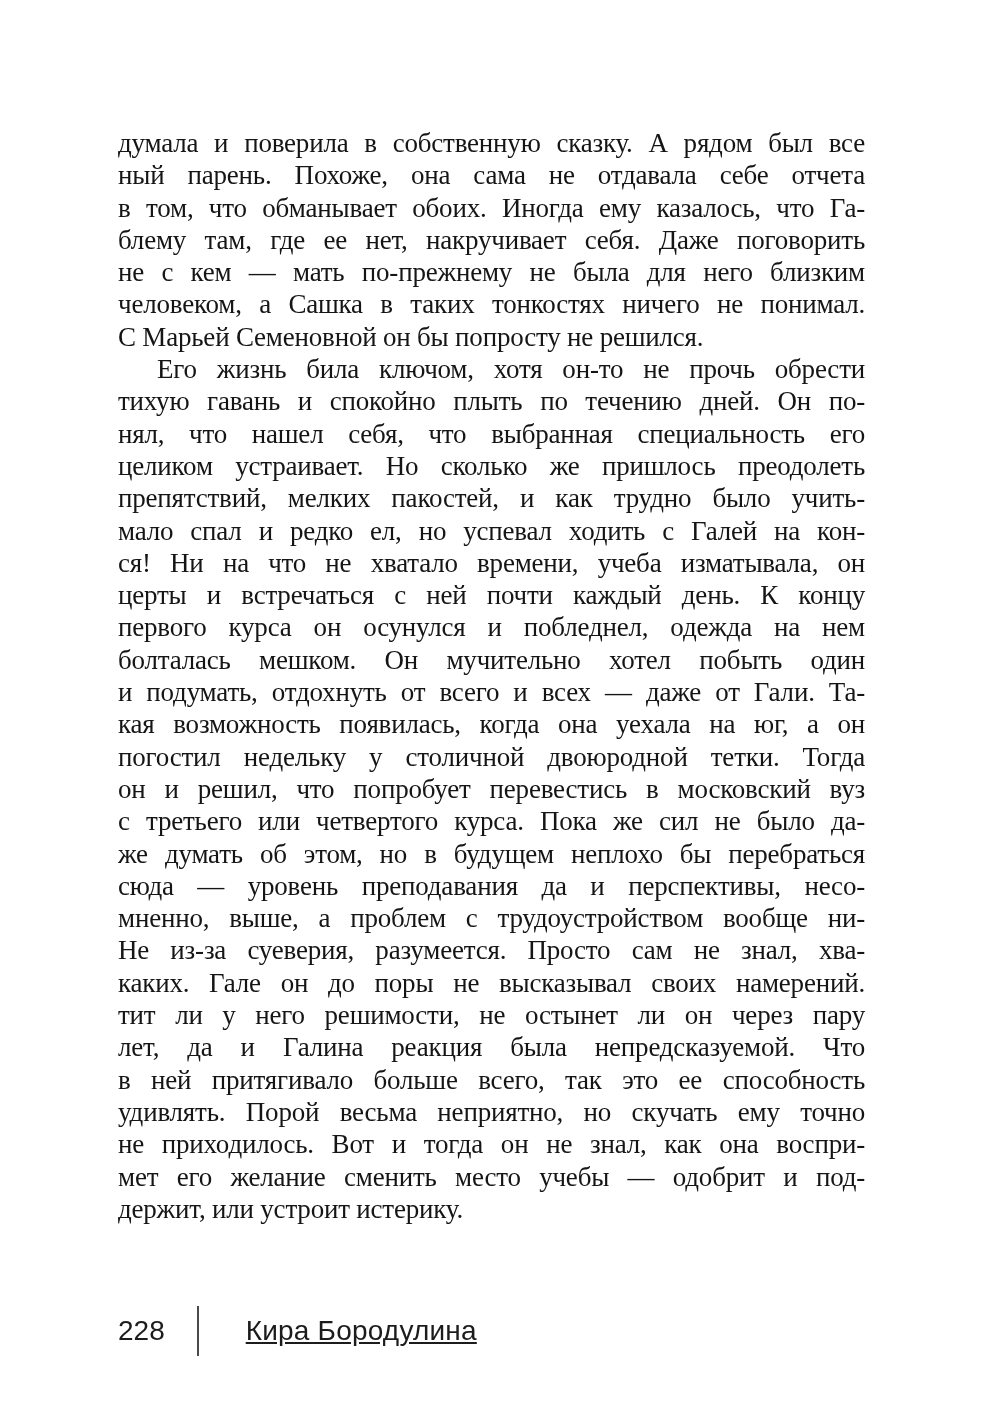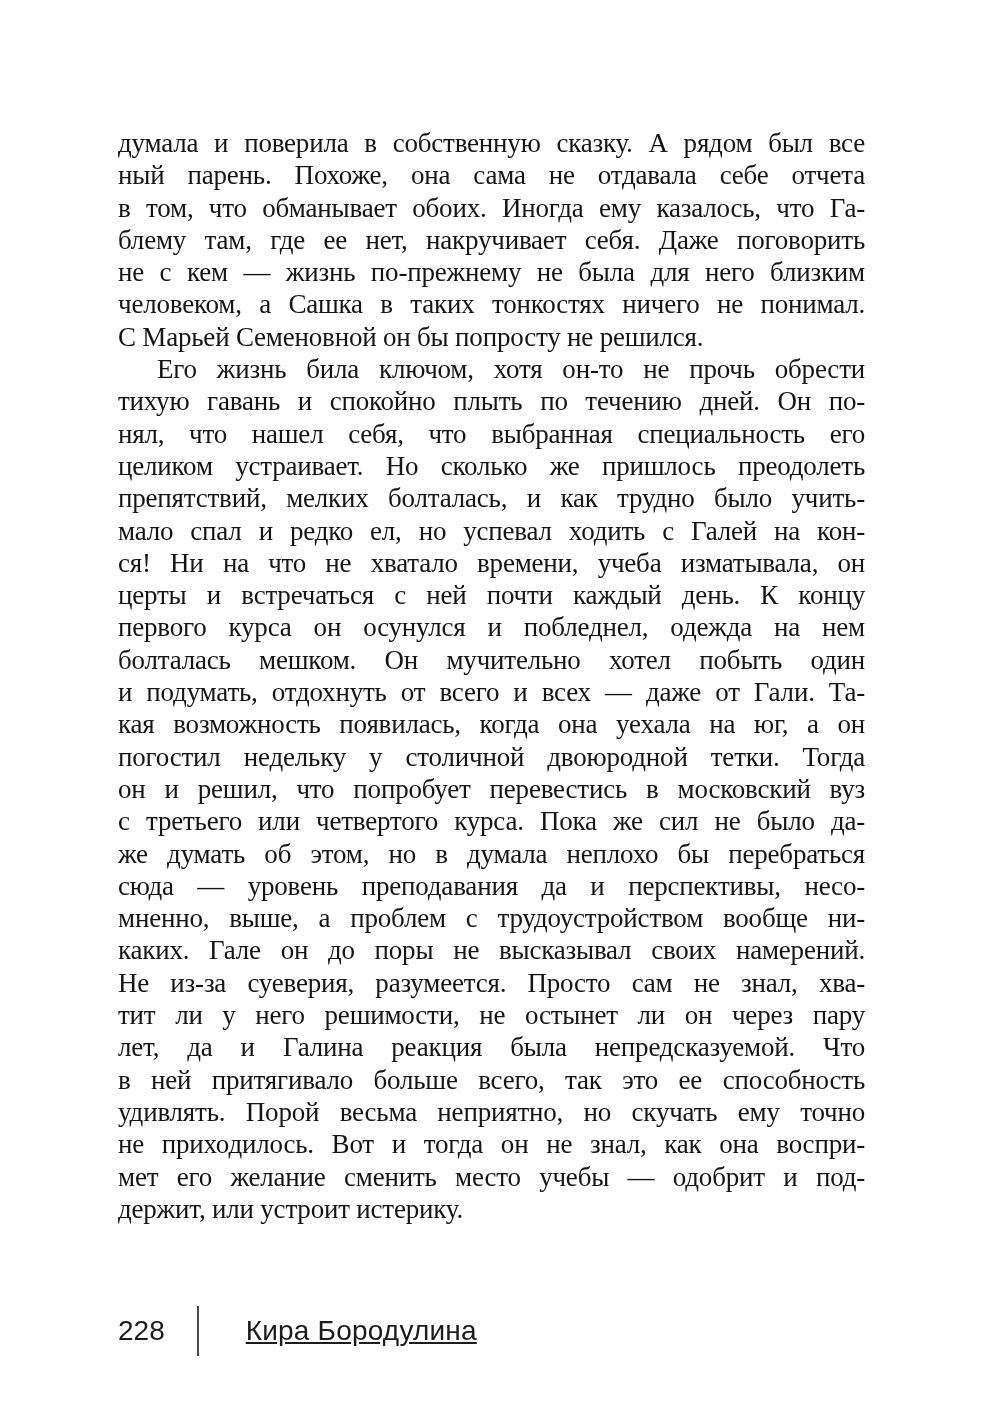--- a/index.html
+++ b/index.html
@@ -70,45 +70,45 @@
 <body>
 
 <div class="page">
 
   <main class="text-block">
       <div class="paragraph">
         <div class="line">думала и поверила в собственную сказку. А рядом был все</div>
         <div class="line">ный парень. Похоже, она сама не отдавала себе отчета</div>
         <div class="line">в том, что обманывает обоих. Иногда ему казалось, что Га-</div>
         <div class="line">блему там, где ее нет, накручивает себя. Даже поговорить</div>
-        <div class="line">не с кем — жизнь по-прежнему не была для него близким</div>
+        <div class="line">не с кем — мать по-прежнему не была для него близким</div>
         <div class="line">человеком, а Сашка в таких тонкостях ничего не понимал.</div>
         <div class="line para-end">С Марьей Семеновной он бы попросту не решился.</div>
       </div>
       <div class="paragraph">
         <div class="line indent-first">Его жизнь била ключом, хотя он-то не прочь обрести</div>
         <div class="line">тихую гавань и спокойно плыть по течению дней. Он по-</div>
         <div class="line">нял, что нашел себя, что выбранная специальность его</div>
         <div class="line">целиком устраивает. Но сколько же пришлось преодолеть</div>
-        <div class="line">препятствий, мелких болталась, и как трудно было учить-</div>
+        <div class="line">препятствий, мелких пакостей, и как трудно было учить-</div>
         <div class="line">мало спал и редко ел, но успевал ходить с Галей на кон-</div>
         <div class="line">ся! Ни на что не хватало времени, учеба изматывала, он</div>
         <div class="line">церты и встречаться с ней почти каждый день. К концу</div>
         <div class="line">первого курса он осунулся и побледнел, одежда на нем</div>
         <div class="line">болталась мешком. Он мучительно хотел побыть один</div>
         <div class="line">и подумать, отдохнуть от всего и всех — даже от Гали. Та-</div>
         <div class="line">кая возможность появилась, когда она уехала на юг, а он</div>
         <div class="line">погостил недельку у столичной двоюродной тетки. Тогда</div>
         <div class="line">он и решил, что попробует перевестись в московский вуз</div>
         <div class="line">с третьего или четвертого курса. Пока же сил не было да-</div>
-        <div class="line">же думать об этом, но в думала неплохо бы перебраться</div>
+        <div class="line">же думать об этом, но в будущем неплохо бы перебраться</div>
         <div class="line">сюда — уровень преподавания да и перспективы, несо-</div>
         <div class="line">мненно, выше, а проблем с трудоустройством вообще ни-</div>
+        <div class="line">Не из-за суеверия, разумеется. Просто сам не знал, хва-</div>
         <div class="line">каких. Гале он до поры не высказывал своих намерений.</div>
-        <div class="line">Не из-за суеверия, разумеется. Просто сам не знал, хва-</div>
         <div class="line">тит ли у него решимости, не остынет ли он через пару</div>
         <div class="line">лет, да и Галина реакция была непредсказуемой. Что</div>
         <div class="line">в ней притягивало больше всего, так это ее способность</div>
         <div class="line">удивлять. Порой весьма неприятно, но скучать ему точно</div>
         <div class="line">не приходилось. Вот и тогда он не знал, как она воспри-</div>
         <div class="line">мет его желание сменить место учебы — одобрит и под-</div>
         <div class="line para-end">держит, или устроит истерику.</div>
       </div>
     </main>
 

